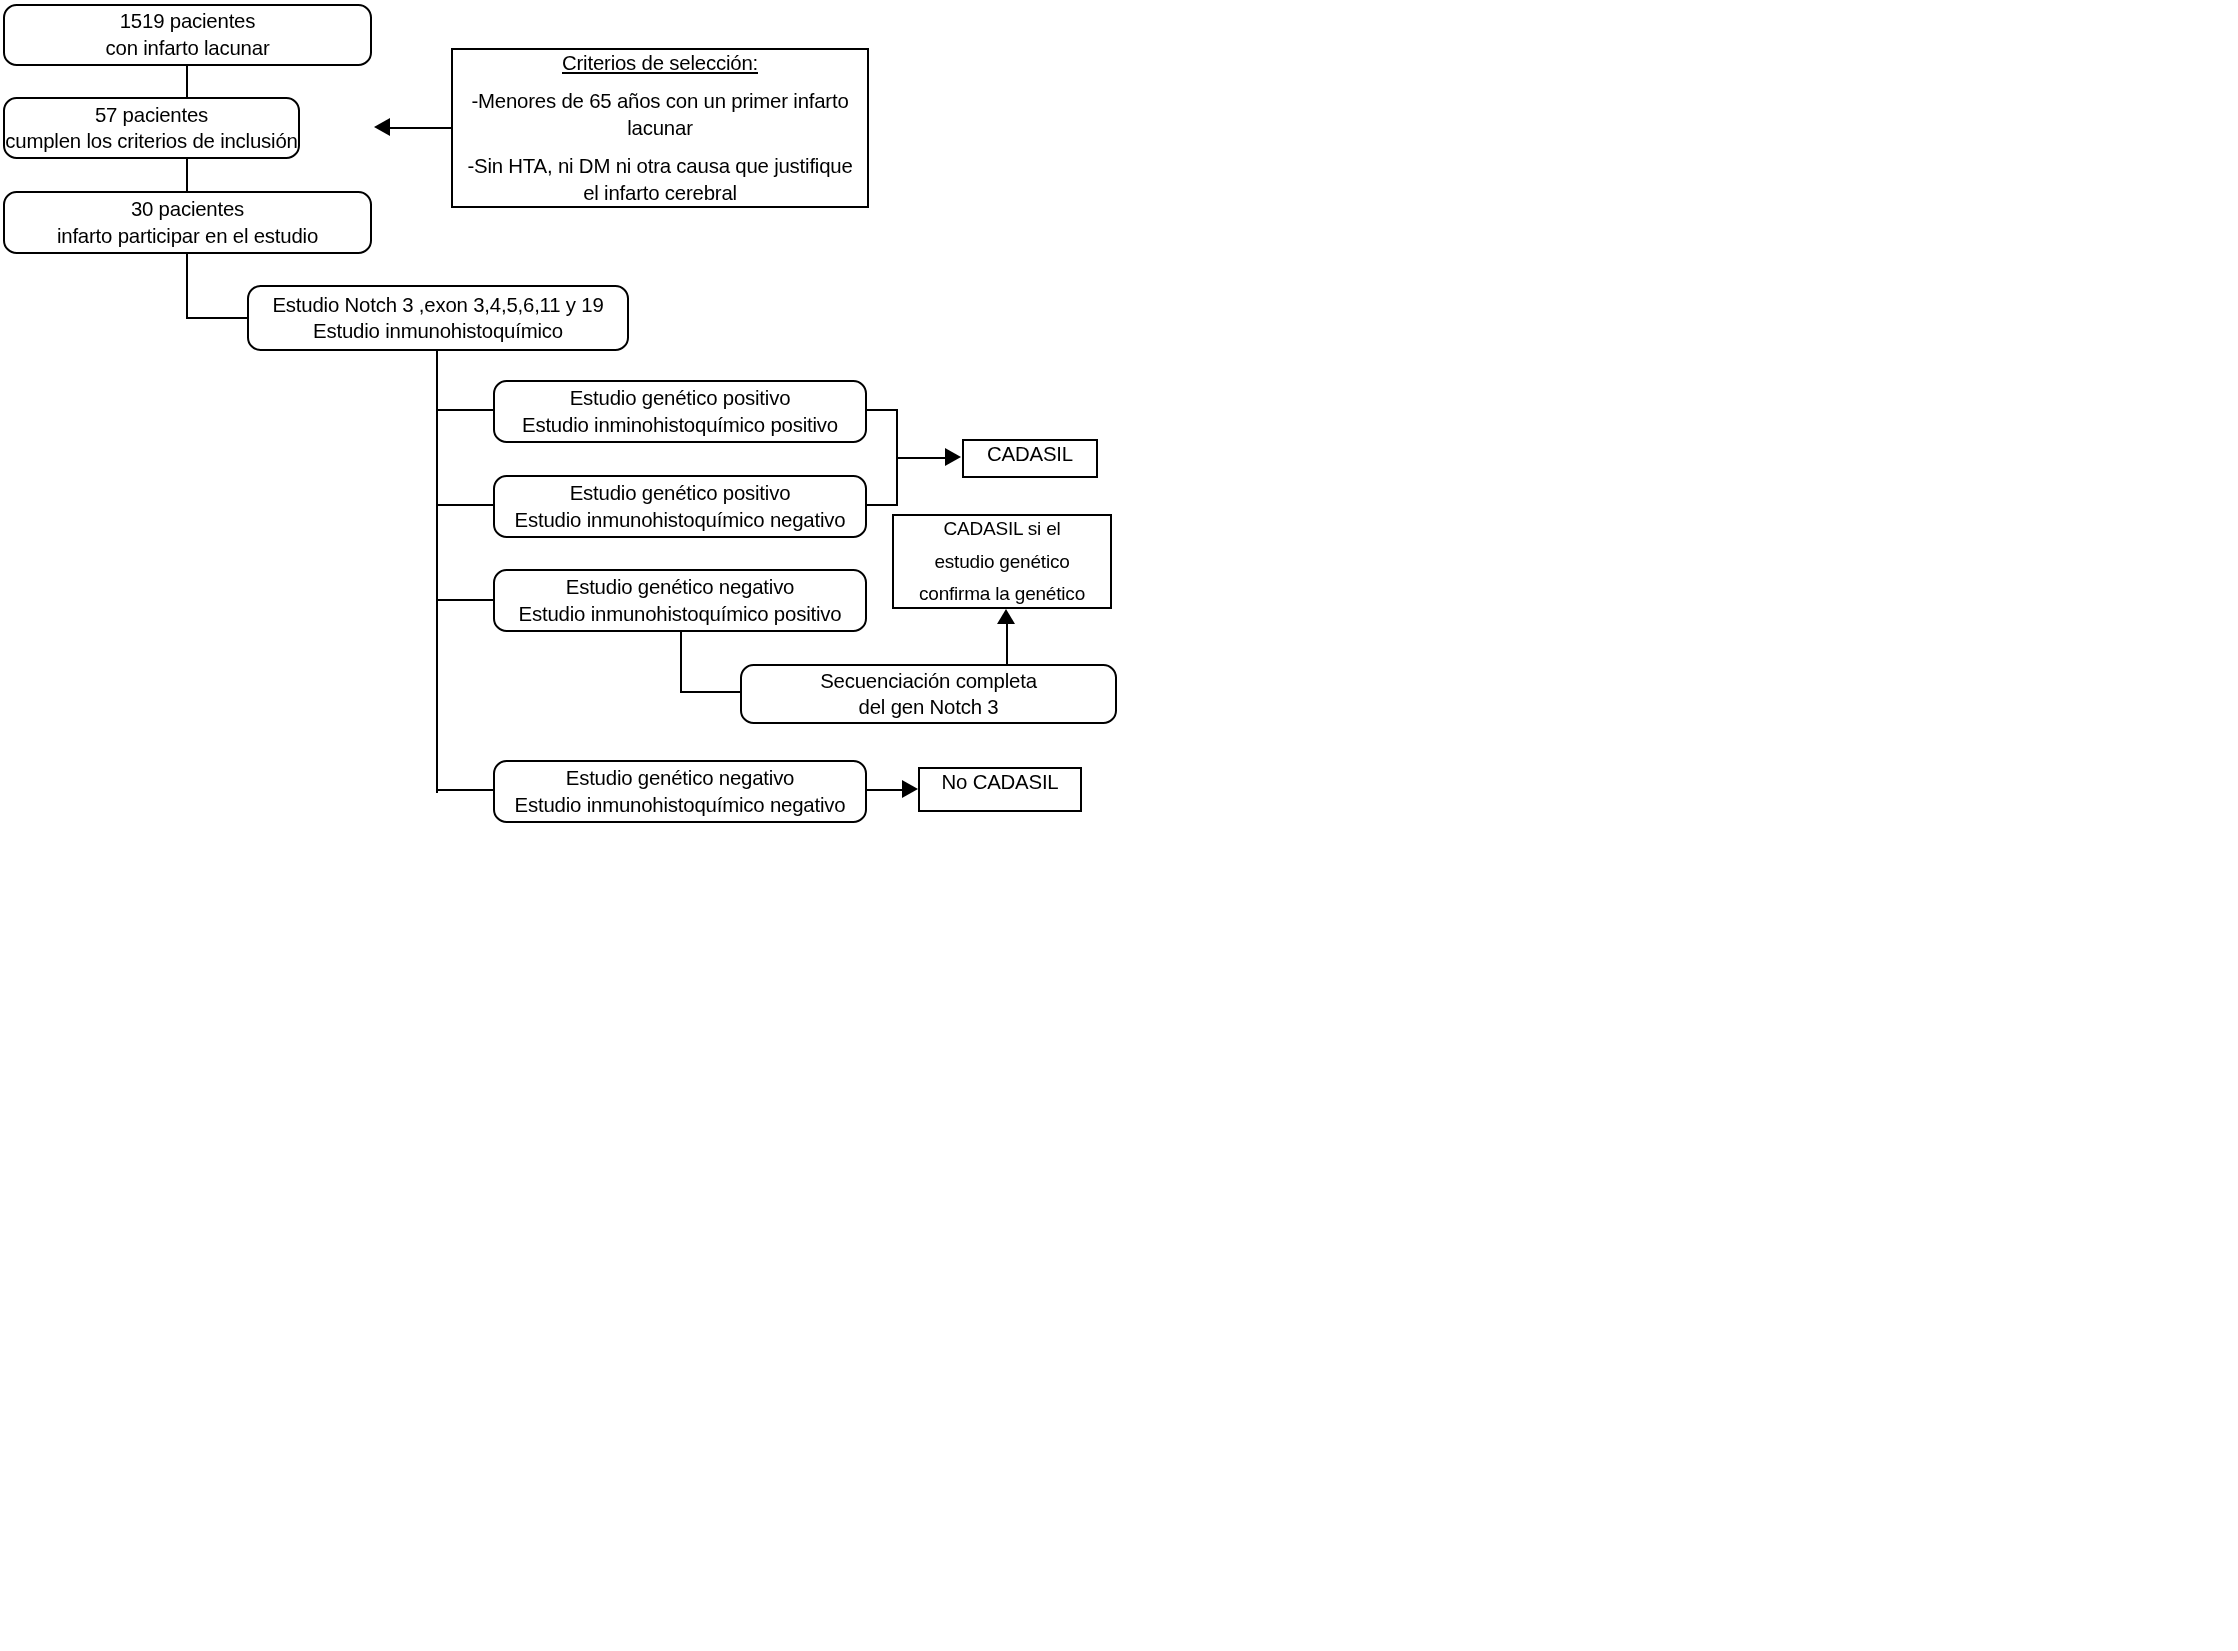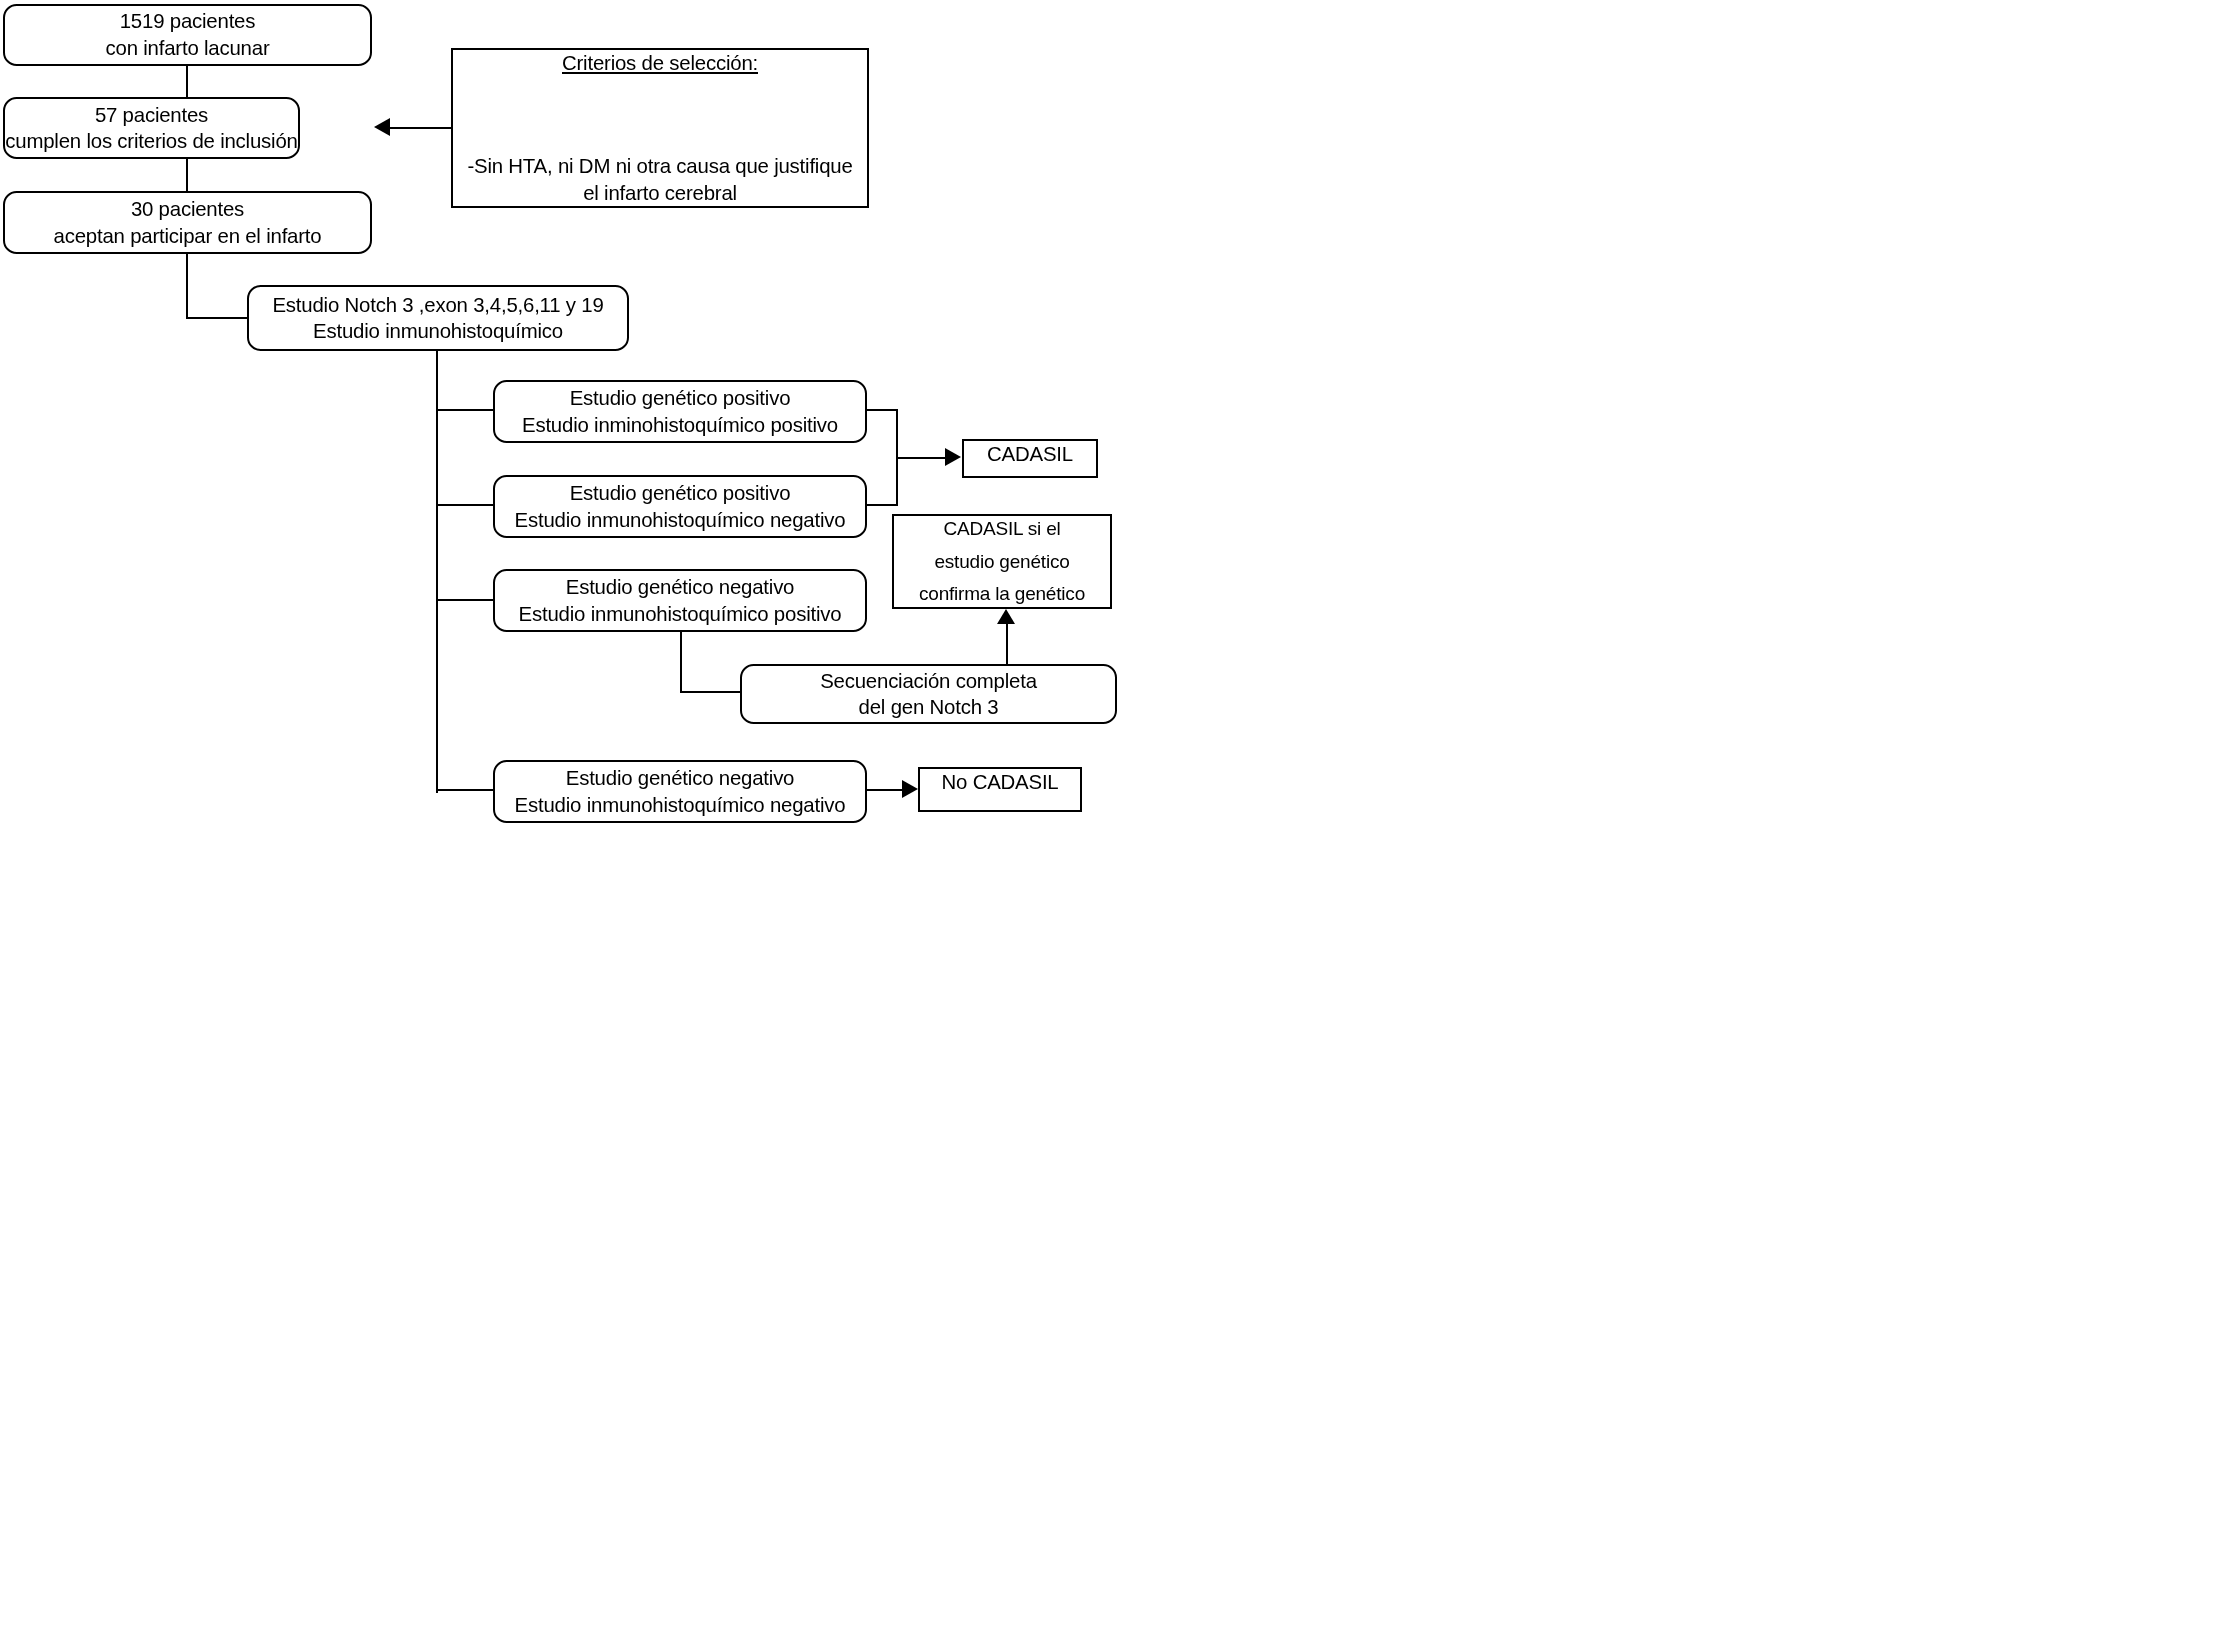--- a/index.html
+++ b/index.html
@@ -33,26 +33,27 @@
     <div class="ln">con infarto lacunar</div>
   </div>
 
   <div class="box r" style="left:3px;top:97px;width:297px;height:62px">
     <div class="ln">57 pacientes</div>
     <div class="ln">cumplen los criterios de inclusión</div>
   </div>
 
   <div class="box sharp criteria" style="left:451px;top:48px;width:418px;height:160px">
     <div class="ln u">Criterios de selección:</div>
+    <div class="wrap">-Menores de 65 años con un primer infarto lacunar</div>
     <div class="wrap">-Sin HTA, ni DM ni otra causa que justifique el infarto cerebral</div>
   </div>
 
   <div class="box r" style="left:3px;top:191px;width:369px;height:63px">
     <div class="ln">30 pacientes</div>
-    <div class="ln">aceptan participar en el infarto</div>
+    <div class="ln">infarto participar en el estudio</div>
   </div>
 
   <div class="box r" style="left:247px;top:285px;width:382px;height:66px">
     <div class="ln">Estudio Notch 3 ,exon 3,4,5,6,11 y 19</div>
     <div class="ln">Estudio inmunohistoquímico</div>
   </div>
 
   <div class="box r" style="left:493px;top:380px;width:374px;height:63px">
     <div class="ln">Estudio genético positivo</div>
     <div class="ln">Estudio inminohistoquímico positivo</div>

